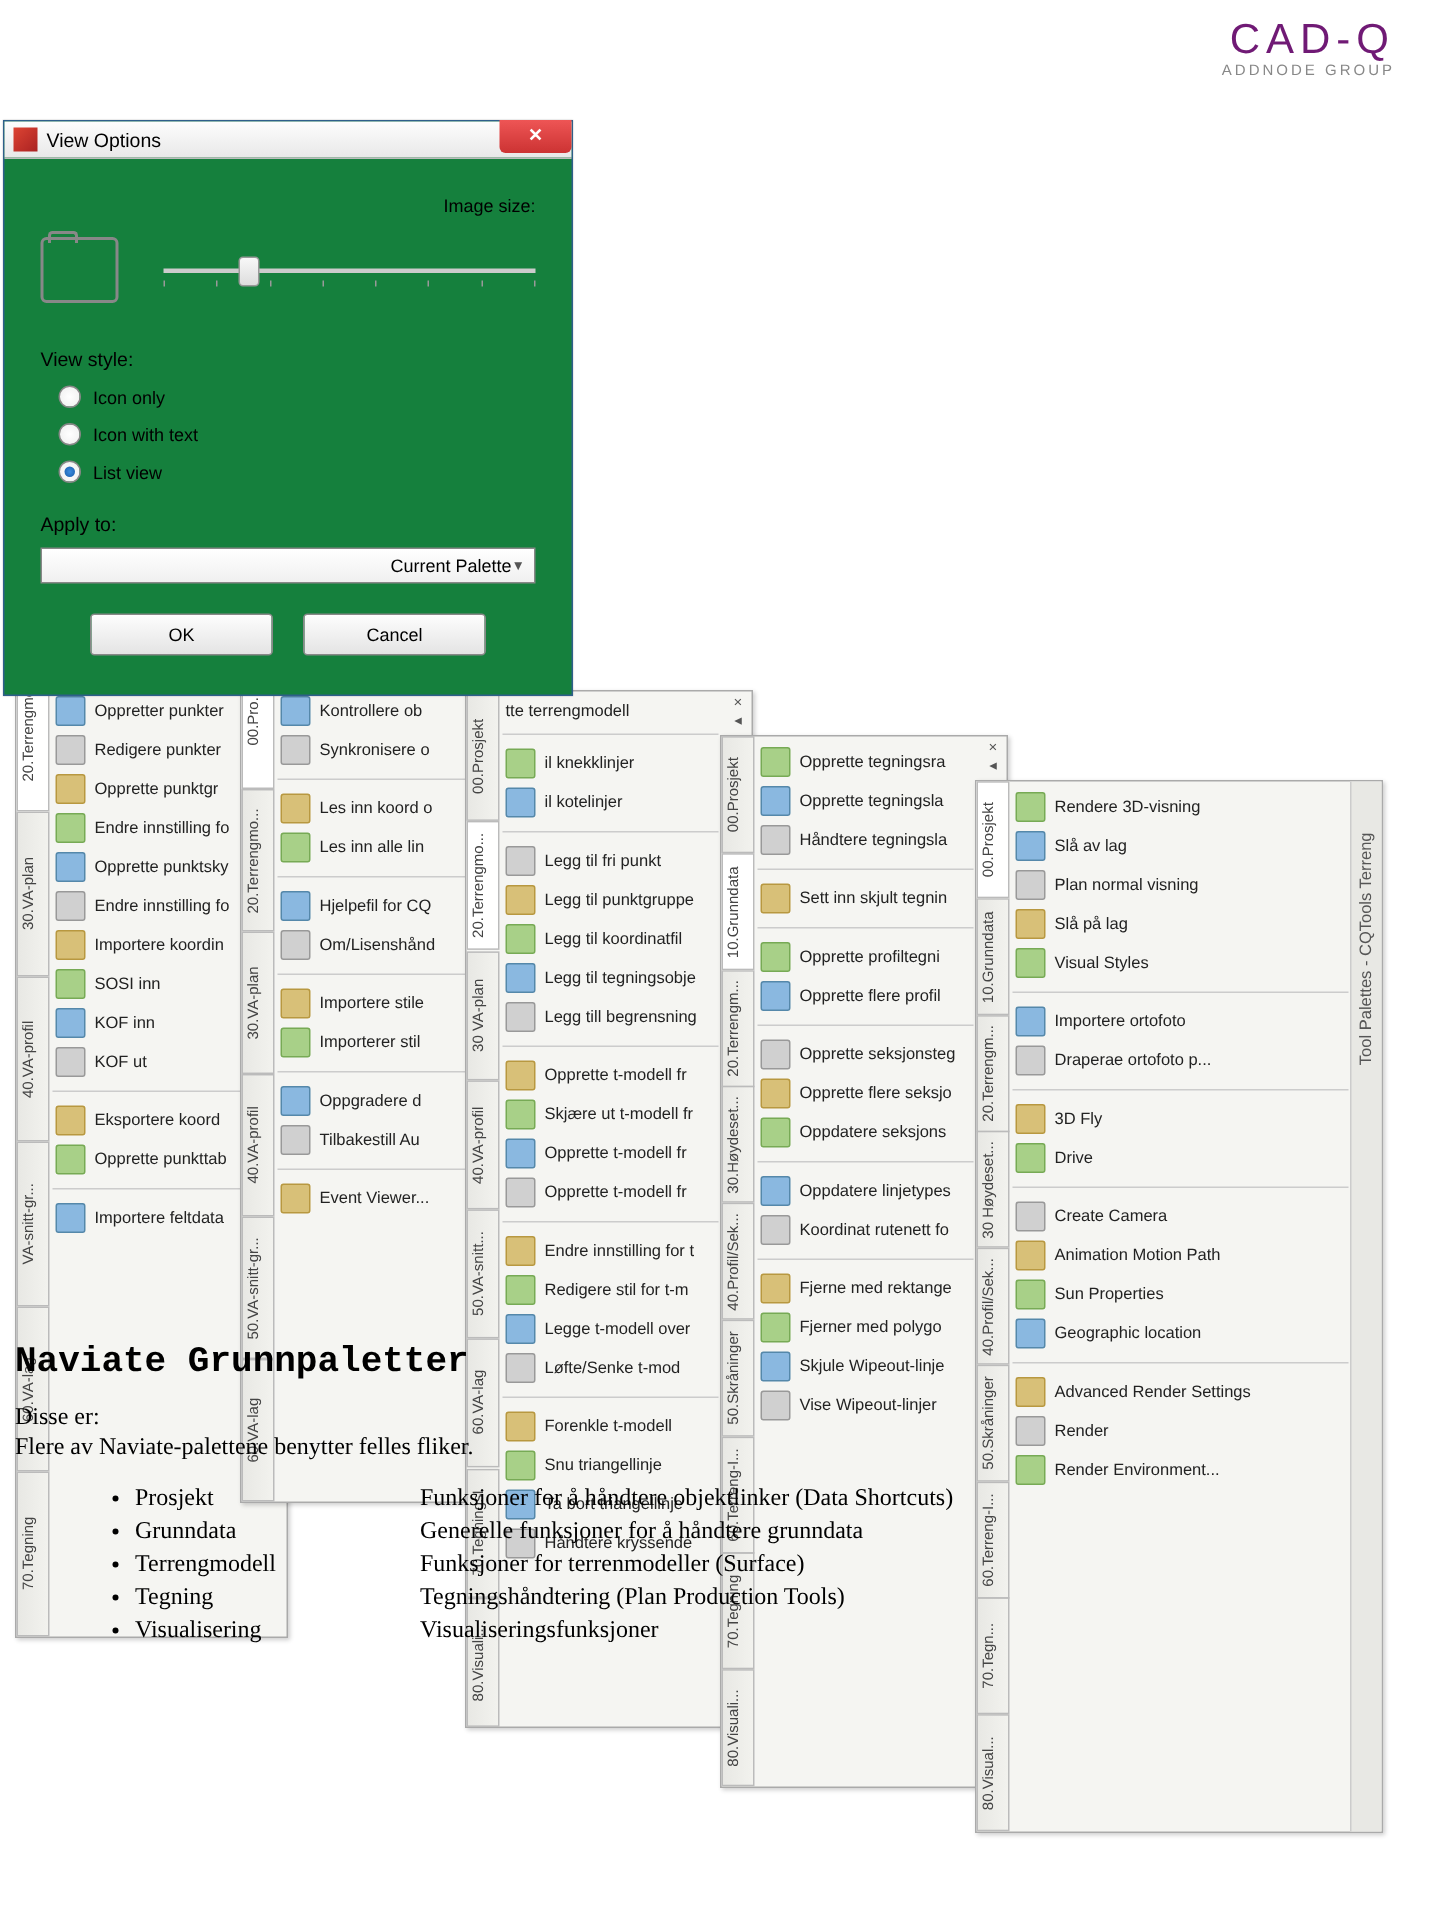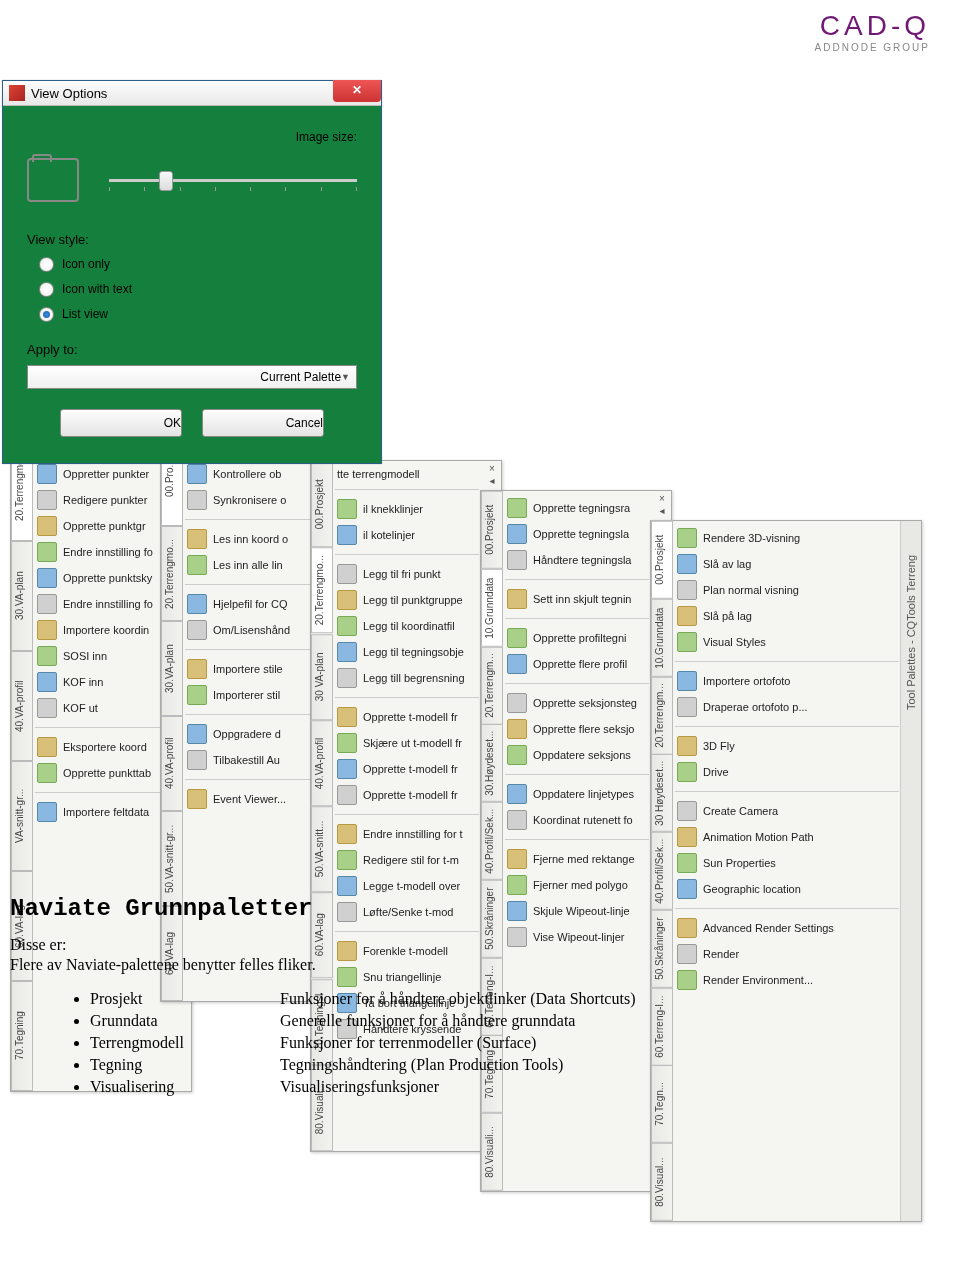--- a/index.html
+++ b/index.html
@@ -14,27 +14,27 @@
 .d-body{padding:18px 24px}
 .lbl-c{text-align:right;margin:6px 0 14px}
 .slider-row{display:flex;align-items:center;margin-bottom:30px}
 .folder{width:48px;height:40px;border:2px solid #888;border-radius:4px;margin-right:30px;position:relative}
 .folder:before{content:"";position:absolute;top:-6px;left:3px;width:16px;height:6px;border:2px solid #888;border-bottom:none;border-radius:3px 3px 0 0}
 .slider-t{flex:1;height:3px;background:#ccc;position:relative}
 .thumb{position:absolute;left:20%;top:-8px;width:12px;height:18px;background:linear-gradient(#f8f8f8,#ddd);border:1px solid #999;border-radius:3px}
 .ticks{position:absolute;top:8px;left:0;right:0;display:flex;justify-content:space-between}
 .ticks span{width:1px;height:4px;background:#999}
 .sec-l{font-size:13px;margin:8px 0}
-.radio-r{margin:10px 0 10px 12px;display:flex;}
+.radio-r{margin:10px 0 10px 12px;display:flex;align-items:center}
 .radio{width:13px;height:13px;border:1px solid #888;border-radius:50%;margin-right:8px;position:relative;background:radial-gradient(#fff,#eee)}
 .radio.sel:after{content:"";position:absolute;left:3px;top:3px;width:7px;height:7px;background:radial-gradient(#3b8de0,#1a5ca8);border-radius:50%}
 .combo{border:1px solid #888;padding:4px 6px;margin:6px 0 20px;display:flex;justify-content:flex-end;align-items:center;background:linear-gradient(#fff,#f0f0f0)}
 .combo:after{content:"▼";font-size:9px;color:#555}
 .btn-row{display:flex;justify-content:center;gap:20px;margin-bottom:8px}
-.btn{width:120px;padding:6px 0;text-align:right;border:1px solid #888;border-radius:3px;background:linear-gradient(#fdfdfd,#e4e4e4)}
+.btn{width:120px;padding:6px 0;text-align:center;border:1px solid #888;border-radius:3px;background:linear-gradient(#fdfdfd,#e4e4e4)}
 
 .pal{position:absolute;background:#f5f5f2;border:1px solid #aaa;box-shadow:1px 1px 3px rgba(0,0,0,.2)}
 .pal-tr{position:absolute;right:2px;top:2px;width:14px;text-align:center;font-size:10px;line-height:12px;color:#555}
 .vbar{position:absolute;right:0;top:0;bottom:0;width:20px;background:#e8e8e4;border-left:1px solid #ccc;padding-top:30px}
 .vbar-txt{writing-mode:vertical-rl;transform:rotate(180deg);font-size:11px;color:#555;padding:4px}
 .tabs{position:absolute;left:0;top:0;bottom:0;width:22px;display:flex;flex-direction:column-reverse}
 .tab{flex:1;border:1px solid #bbb;background:linear-gradient(90deg,#f2f2ee,#e8e8e4);writing-mode:vertical-rl;transform:rotate(180deg);font-size:10px;color:#444;padding:2px;text-align:center;overflow:hidden}
 .tab.act{background:#fff}
 .items{position:absolute;left:24px;top:4px;right:22px;bottom:4px}
 .itm{display:flex;align-items:center;padding:3px 2px;font-size:11px;color:#222;white-space:nowrap;overflow:hidden}

